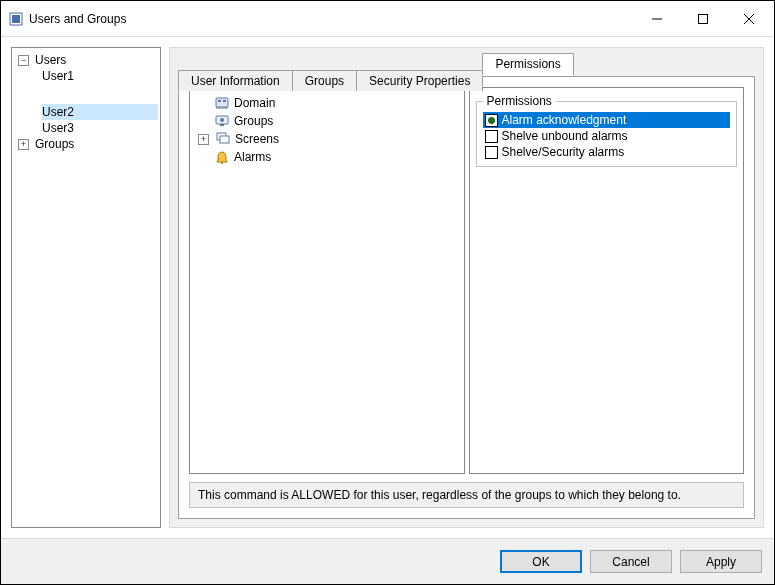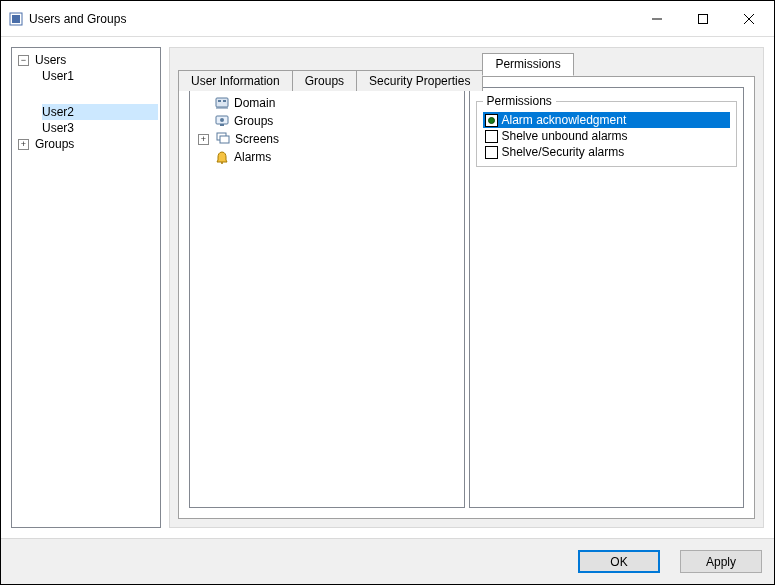--- a/index.html
+++ b/index.html
@@ -175,21 +175,21 @@
     background: #f0f0f0;
     padding: 5px 8px;
     font-size: 12px;
   }
 
   .footer {
     height: 46px;
     border-top: 1px solid #d9d9d9;
     display: flex; align-items: center; justify-content: flex-end;
     padding: 0 12px;
-    gap: 20px;
+    gap: 8px;
     background: #f0f0f0;
   }
   .btn {
     min-width: 82px;
     height: 23px;
     border: 1px solid #adadad;
     background: #e1e1e1;
     font-family: inherit;
     font-size: 12px;
     cursor: default;
@@ -330,23 +330,25 @@
 
               <div class="perm-item">
                 <span class="checkbox"></span>
                 <span>Shelve/Security alarms</span>
               </div>
 
             </fieldset>
           </div>
         </div>
 
+        <div class="status-row">This command is ALLOWED for this user, regardless of the groups to which they belong to.</div>
       </div>
 
     </div>
   </div>
 
   <div class="footer">
     <button class="btn default">OK</button>
+    <button class="btn">Cancel</button>
     <button class="btn">Apply</button>
   </div>
 
 </div>
 
 </body></html>

